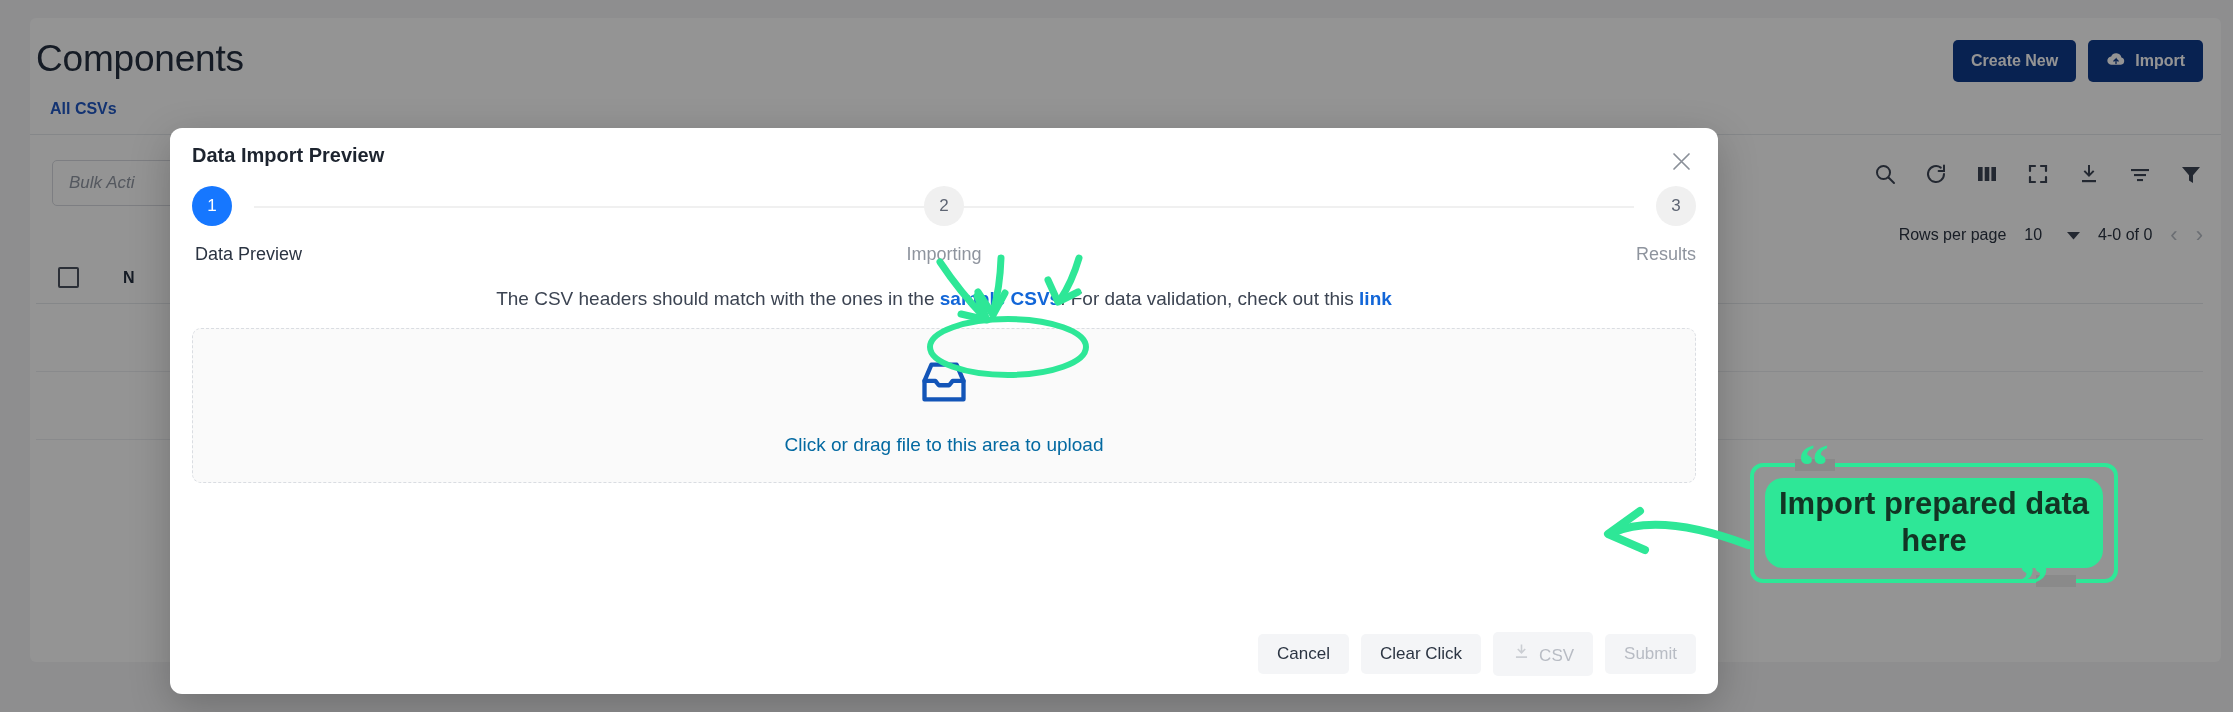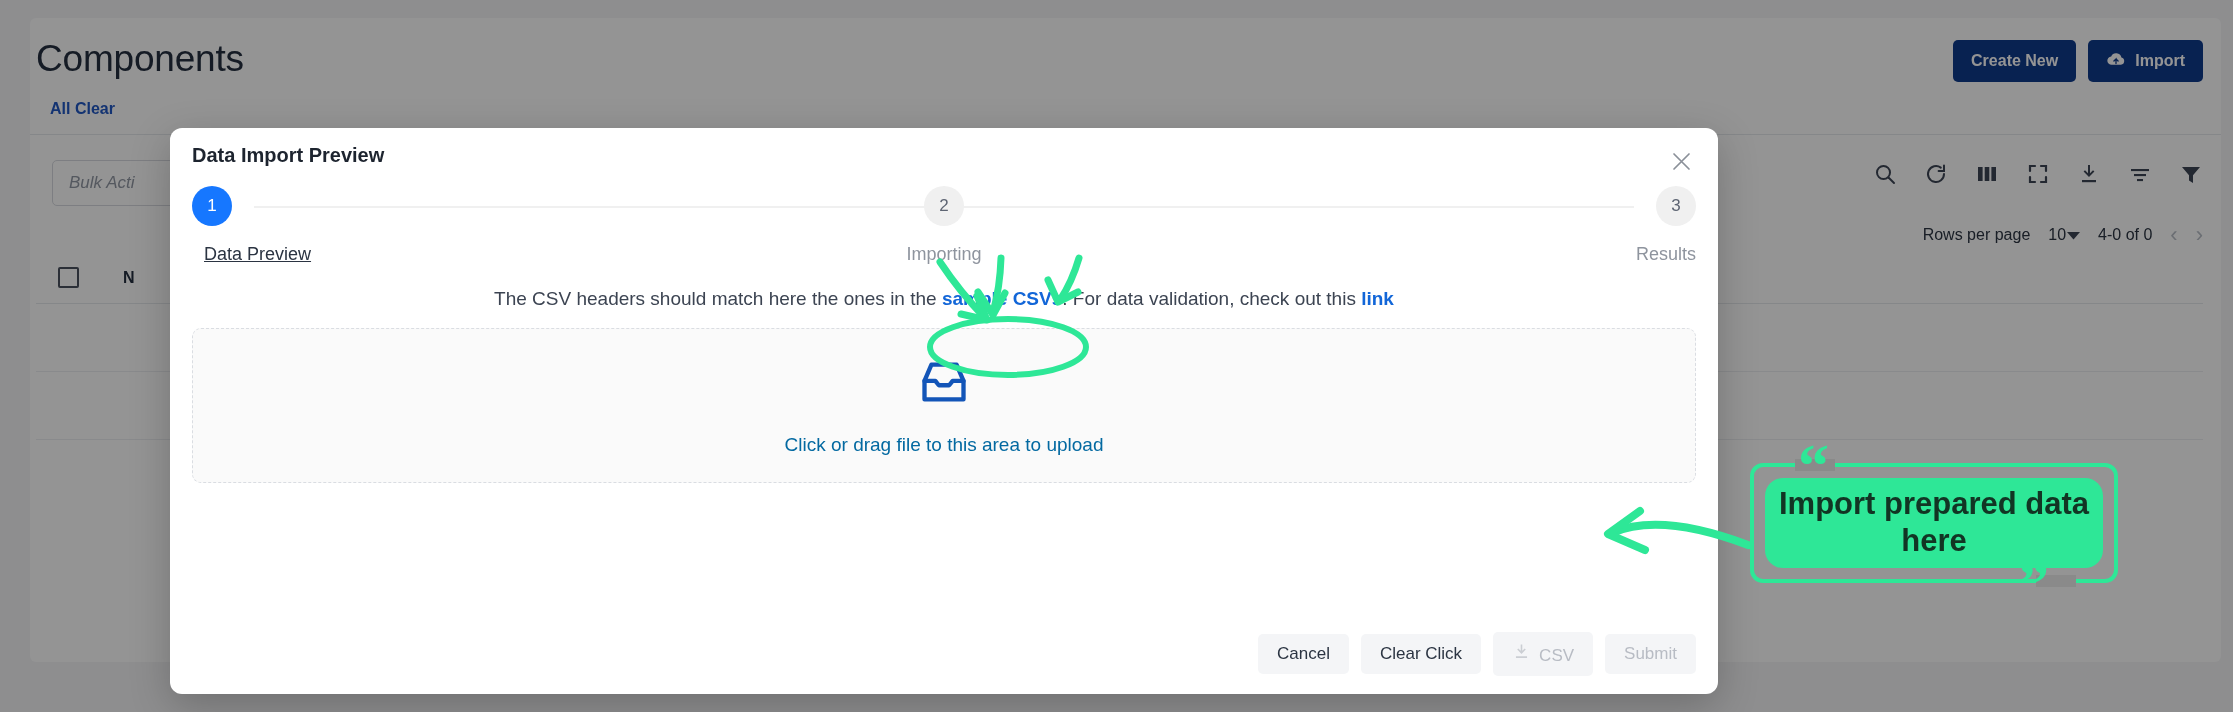--- a/index.html
+++ b/index.html
@@ -65,21 +65,21 @@
   .tool-icons {
     position: absolute; right: 0; top: 10px;
     display: flex; gap: 27px; align-items: center;
   }
   .tool-icons svg { display: block; }
   .pager {
     position: absolute; right: 0; top: 70px;
     display: flex; align-items: center; gap: 18px;
     font-size: 16px; color: #2b3442;
   }
-  .pager .rpp-val { display: flex; align-items: center; gap: 1px; text-align: right; }
+  .pager .rpp-val { display: flex; align-items: center; gap: 25px; text-align: right; }
   .pager .chev { color: #b9bec7; font-size: 22px; }
   .table-head {
     position: absolute; left: 36px; right: 30px; top: 252px; height: 52px;
     border-bottom: 1px solid #e6e8ec;
     display: flex; align-items: center;
   }
   .chk {
     width: 21px; height: 21px; border: 2px solid #4a5160; border-radius: 2px;
     margin-left: 22px;
   }
@@ -231,21 +231,21 @@
           <svg width="20" height="20" viewBox="0 0 24 24" fill="#ffffff">
             <path d="M18.5 10.2A6.5 6.5 0 0 0 6.2 9A5 5 0 0 0 7 19h11a4.5 4.5 0 0 0 .5-8.8z"></path>
             <path d="M12 17.5V12l-2.5 2.5M12 12l2.5 2.5" stroke="#0f3b8c" stroke-width="1.6" fill="none" stroke-linecap="round"></path>
           </svg>
         </span>
         <span>Import</span>
       </button>
     </div>
 
     <div class="tabs-row">
-      <div class="tab-active">All Clear</div>
+      <div class="tab-active">All CSVs</div>
     </div>
 
     <div class="toolbar-area">
       <div class="bulk-input">Bulk Acti</div>
 
       <div class="tool-icons">
         <span>
           <svg width="24" height="24" viewBox="0 0 24 24" fill="none" stroke="#3d4555" stroke-width="2">
             <circle cx="10.5" cy="10.5" r="6.5"></circle>
               <path d="M15.5 15.5L21 21" stroke-linecap="round"></path>
@@ -333,27 +333,27 @@
 
     <div class="stepper">
       <div class="step-line" style="left:62px; right:42%;"></div>
       <div class="step-line" style="left:58%; right:62px;"></div>
       <div class="step-circle active" style="left:0;">1</div>
       <div class="step-circle idle" style="left:calc(50% - 20px);">2</div>
       <div class="step-circle idle" style="right:0;">3</div>
     </div>
 
     <div class="step-labels">
-      <div class="step-label active" style="left:12px;text-decoration:underline;">Data Preview</div>
+      <div class="step-label active" style="left:3px;">Data Preview</div>
       <div class="step-label idle" style="left:50%; transform:translateX(-50%);">Importing</div>
       <div class="step-label idle" style="right:0;">Results</div>
     </div>
 
     <div class="notice">
-      <span>The CSV headers should match here the ones in the </span><a href="#">sample CSVs</a><span>. For data validation, check out this </span><a href="#" class="plain">link</a>
+      <span>The CSV headers should match with the ones in the </span><a href="#">sample CSVs</a><span>. For data validation, check out this </span><a href="#" class="plain">link</a>
     </div>
 
     <div class="dropzone">
       <span>
         <svg width="52" height="52" viewBox="0 0 24 24" fill="none" stroke="#1355b8" stroke-width="2" stroke-linecap="round" stroke-linejoin="round">
           <path d="M3 11.5h5l1.6 2h4.8l1.6-2h5"></path>
           <path d="M3 11.5L6.2 4h11.6L21 11.5V20H3z"></path>
         </svg>
       </span>
       <div class="dz-text">Click or drag file to this area to upload</div>

